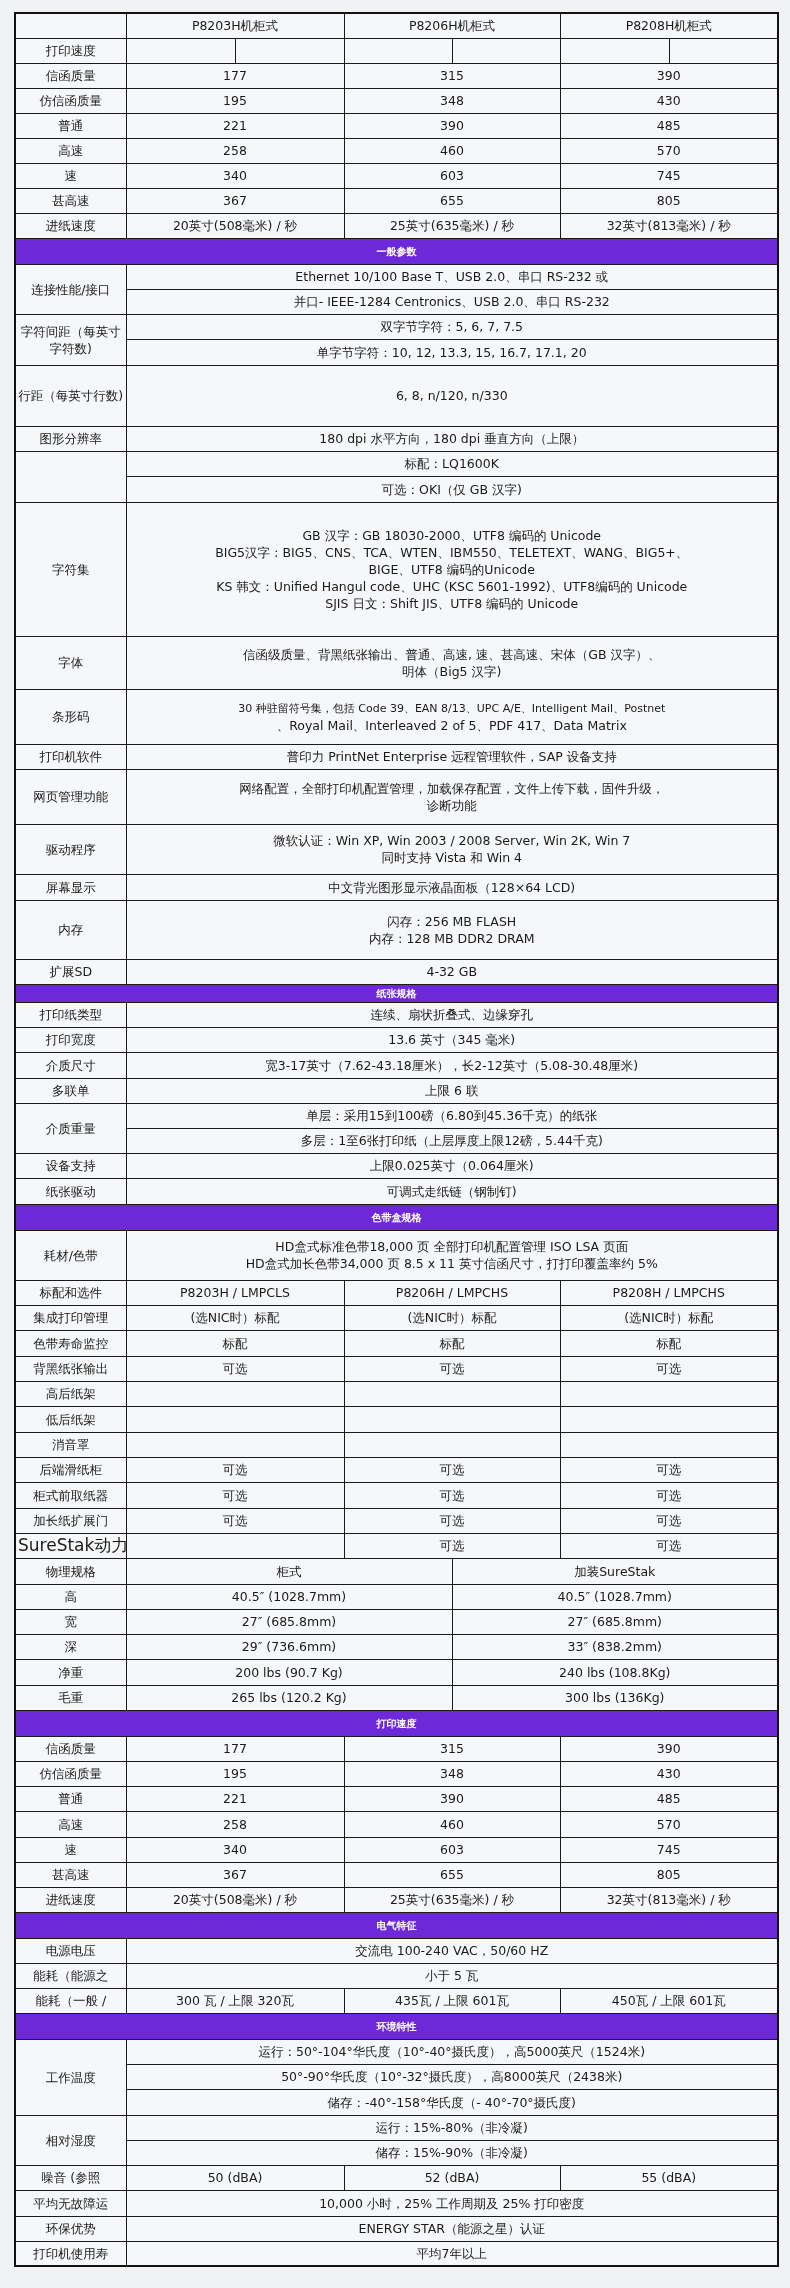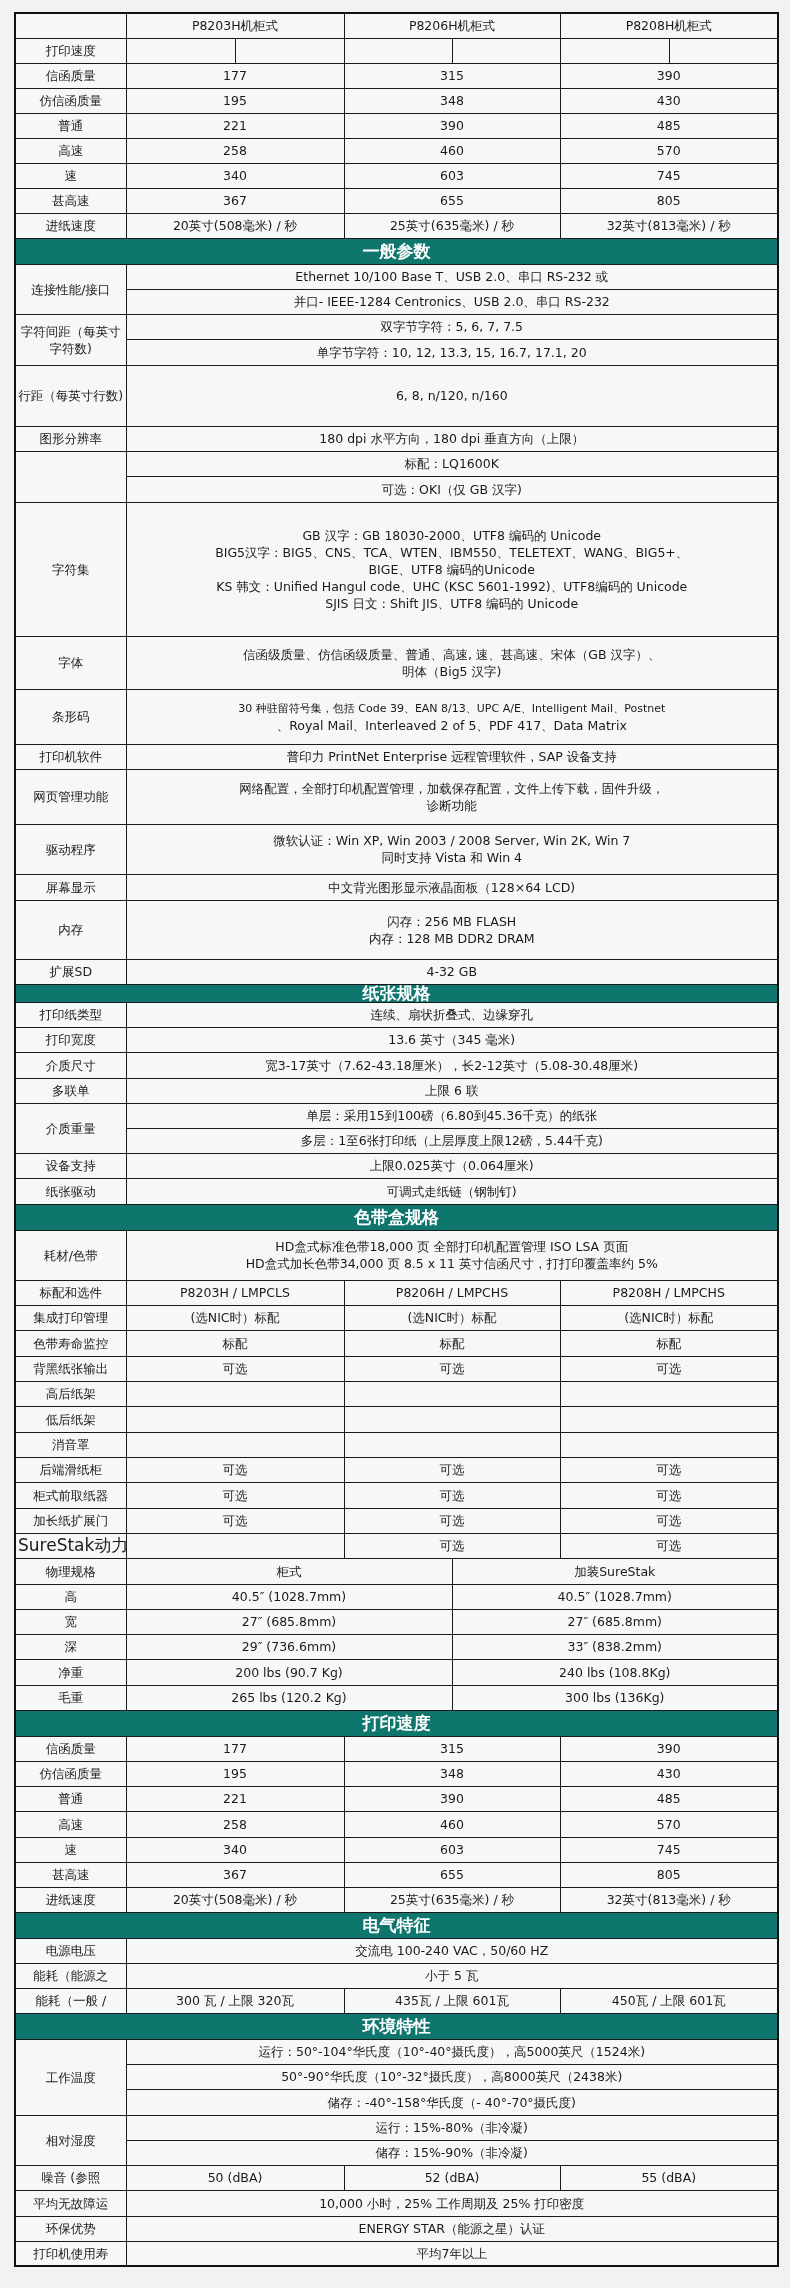--- a/index.html
+++ b/index.html
@@ -23,21 +23,21 @@
     border: 1.4px solid #1a1a1a;
     text-align: center;
     vertical-align: middle;
     padding: 0 2px;
     overflow: hidden;
     white-space: nowrap;
   }
   table.spec td.lbl { font-size: 12.5px; }
   table.spec td.wrapc { white-space: normal; }
   table.spec tr.sec td {
-    background: #0f766e; color: #fff; font-weight: bold; font-size: 17px;
+    background: #6d28d9; color: #fff; font-weight: bold; font-size: 10px;
   }
   .ml div { line-height: 17px; }
 </style>
 </head>
 <body>
 
 <div class="wrap">
 <table class="spec">
   <colgroup>
     <col style="width:111px">
@@ -120,21 +120,21 @@
   </tr>
   <tr style="height:25px">
     <td rowspan="2" class="lbl wrapc">字符间距（每英寸字符数)</td>
     <td colspan="6">双字节字符：5, 6, 7, 7.5</td>
   </tr>
   <tr style="height:26px">
     <td colspan="6">单字节字符：10, 12, 13.3, 15, 16.7, 17.1, 20</td>
   </tr>
   <tr style="height:61px">
     <td class="lbl wrapc">行距（每英寸行数)</td>
-    <td colspan="6">6, 8, n/120, n/160</td>
+    <td colspan="6">6, 8, n/120, n/330</td>
   </tr>
   <tr style="height:25px">
     <td class="lbl">图形分辨率</td>
     <td colspan="6">180 dpi 水平方向，180 dpi 垂直方向（上限）</td>
   </tr>
   <tr style="height:25px">
     <td rowspan="2" class="lbl"></td>
     <td colspan="6">标配：LQ1600K</td>
   </tr>
   <tr style="height:26px">
@@ -146,21 +146,21 @@
       <div>GB 汉字：GB 18030-2000、UTF8 编码的 Unicode</div>
       <div>BIG5汉字：BIG5、CNS、TCA、WTEN、IBM550、TELETEXT、WANG、BIG5+、</div>
       <div>BIGE、UTF8 编码的Unicode</div>
       <div>KS 韩文：Unified Hangul code、UHC (KSC 5601-1992)、UTF8编码的 Unicode</div>
       <div>SJIS 日文：Shift JIS、UTF8 编码的 Unicode</div>
     </td>
   </tr>
   <tr style="height:53px">
     <td class="lbl">字体</td>
     <td colspan="6" class="ml">
-      <div>信函级质量、仿信函级质量、普通、高速, 速、甚高速、宋体（GB 汉字）、</div>
+      <div>信函级质量、背黑纸张输出、普通、高速, 速、甚高速、宋体（GB 汉字）、</div>
       <div>明体（Big5 汉字)</div>
     </td>
   </tr>
   <tr style="height:55px">
     <td class="lbl">条形码</td>
     <td colspan="6" class="ml">
       <div style="font-size:11px">30 种驻留符号集，包括 Code 39、EAN 8/13、UPC A/E、Intelligent Mail、Postnet</div>
       <div>、Royal Mail、Interleaved 2 of 5、PDF 417、Data Matrix</div>
     </td>
   </tr>

